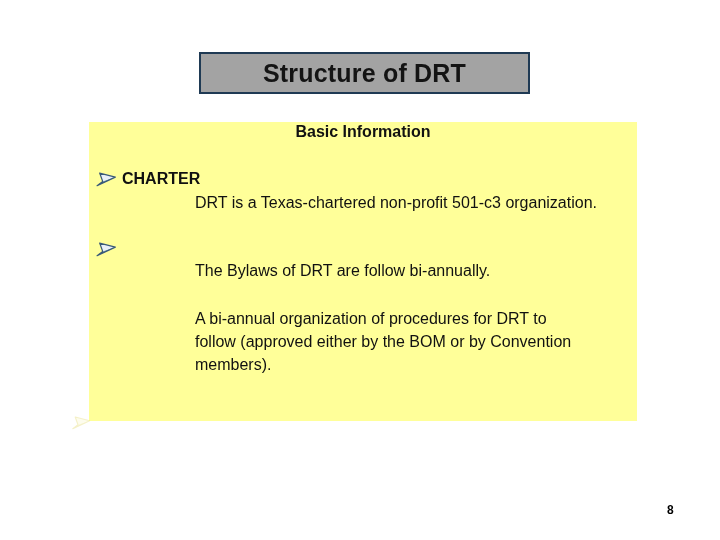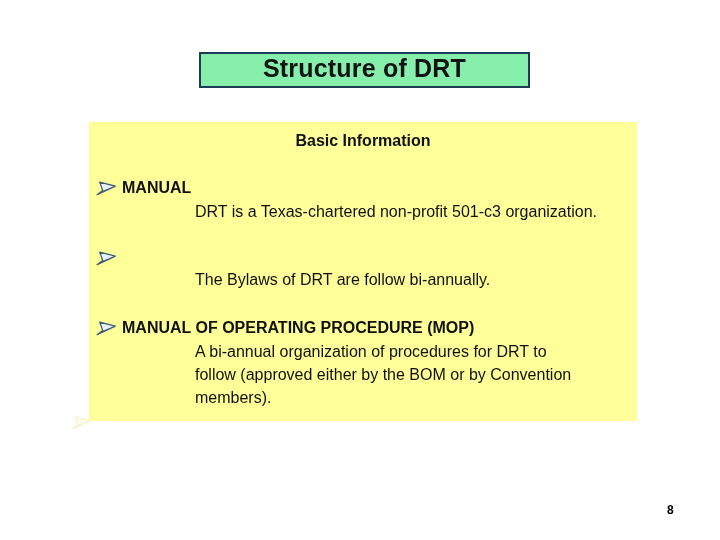--- a/index.html
+++ b/index.html
@@ -9,42 +9,42 @@
     font-family: "Liberation Sans", sans-serif;
     position: relative;
     overflow: hidden;
     color: #111111;
   }
 
   
   .title-box {
     position: absolute;
     left: 199px; top: 52px;
-    width: 331px; height: 36px;
+    width: 331px; height: 42px;
     box-sizing: border-box;
-    background: #86efac;
+    background: #a3a3a3;
     border: 2px solid #1f3a54;
     display: flex;
+    align-items: center;
     justify-content: center;
   }
   .title-text {
     font-size: 25px;
     font-weight: 600;
     letter-spacing: 0.2px;
     color: #141414;
   }
 
   
   .panel {
     position: absolute;
     left: 89px; top: 122px;
     width: 548px; height: 299px;
     box-sizing: border-box;
     background: #ffff99;
-    padding-top: 9px;
   }
   .panel-heading {
     text-align: center;
     font-weight: bold;
     font-size: 16px;
     line-height: 20px;
   }
   .item { margin-top: 25px; }
   .item-head {
     display: flex;
@@ -99,49 +99,39 @@
 
   <div class="item">
     <div class="item-head">
       <span class="icon-wrap">
         <svg width="23" height="19" viewBox="0 0 24 20" aria-hidden="true">
           <polygon points="4.8,3.2 21.3,7.5 8,12" fill="#e9f0f8"></polygon>
           <polygon points="8,12 21.3,7.5 2.1,16.5" fill="#6b96c1"></polygon>
           <path d="M4.8,3.2 L21.3,7.5 L2.1,16.5 L8,12 Z" fill="none" stroke="#3a5a78" stroke-width="1.3" stroke-linejoin="round"></path>
         </svg>
       </span>
-      <span class="item-label">MANUAL</span>
+      <span class="item-label">CHARTER</span>
     </div>
     <div class="item-body">DRT is a Texas-chartered non-profit 501-c3 organization.</div>
   </div>
 
   <div class="item">
     <div class="item-head">
       <span class="icon-wrap">
         <svg width="23" height="19" viewBox="0 0 24 20" aria-hidden="true">
           <polygon points="4.8,3.2 21.3,7.5 8,12" fill="#e9f0f8"></polygon>
           <polygon points="8,12 21.3,7.5 2.1,16.5" fill="#6b96c1"></polygon>
           <path d="M4.8,3.2 L21.3,7.5 L2.1,16.5 L8,12 Z" fill="none" stroke="#3a5a78" stroke-width="1.3" stroke-linejoin="round"></path>
         </svg>
       </span>
     </div>
     <div class="item-body">The Bylaws of DRT are follow bi-annually.</div>
   </div>
 
   <div class="item">
-    <div class="item-head">
-      <span class="icon-wrap">
-        <svg width="23" height="19" viewBox="0 0 24 20" aria-hidden="true">
-          <polygon points="4.8,3.2 21.3,7.5 8,12" fill="#e9f0f8"></polygon>
-          <polygon points="8,12 21.3,7.5 2.1,16.5" fill="#6b96c1"></polygon>
-          <path d="M4.8,3.2 L21.3,7.5 L2.1,16.5 L8,12 Z" fill="none" stroke="#3a5a78" stroke-width="1.3" stroke-linejoin="round"></path>
-        </svg>
-      </span>
-      <span class="item-label">MANUAL OF OPERATING PROCEDURE (MOP)</span>
-    </div>
     <div class="item-body">A bi-annual organization of procedures for DRT to
 follow (approved either by the BOM or by Convention
 members).</div>
   </div>
 </div>
 
 <span class="ghost-bullet">
   <svg width="21" height="18" viewBox="0 0 24 20" aria-hidden="true">
     <polygon points="4.8,3.2 21.3,7.5 8,12" fill="#fdfbe0"></polygon>
     <polygon points="8,12 21.3,7.5 2.1,16.5" fill="#f3eeb0"></polygon>

